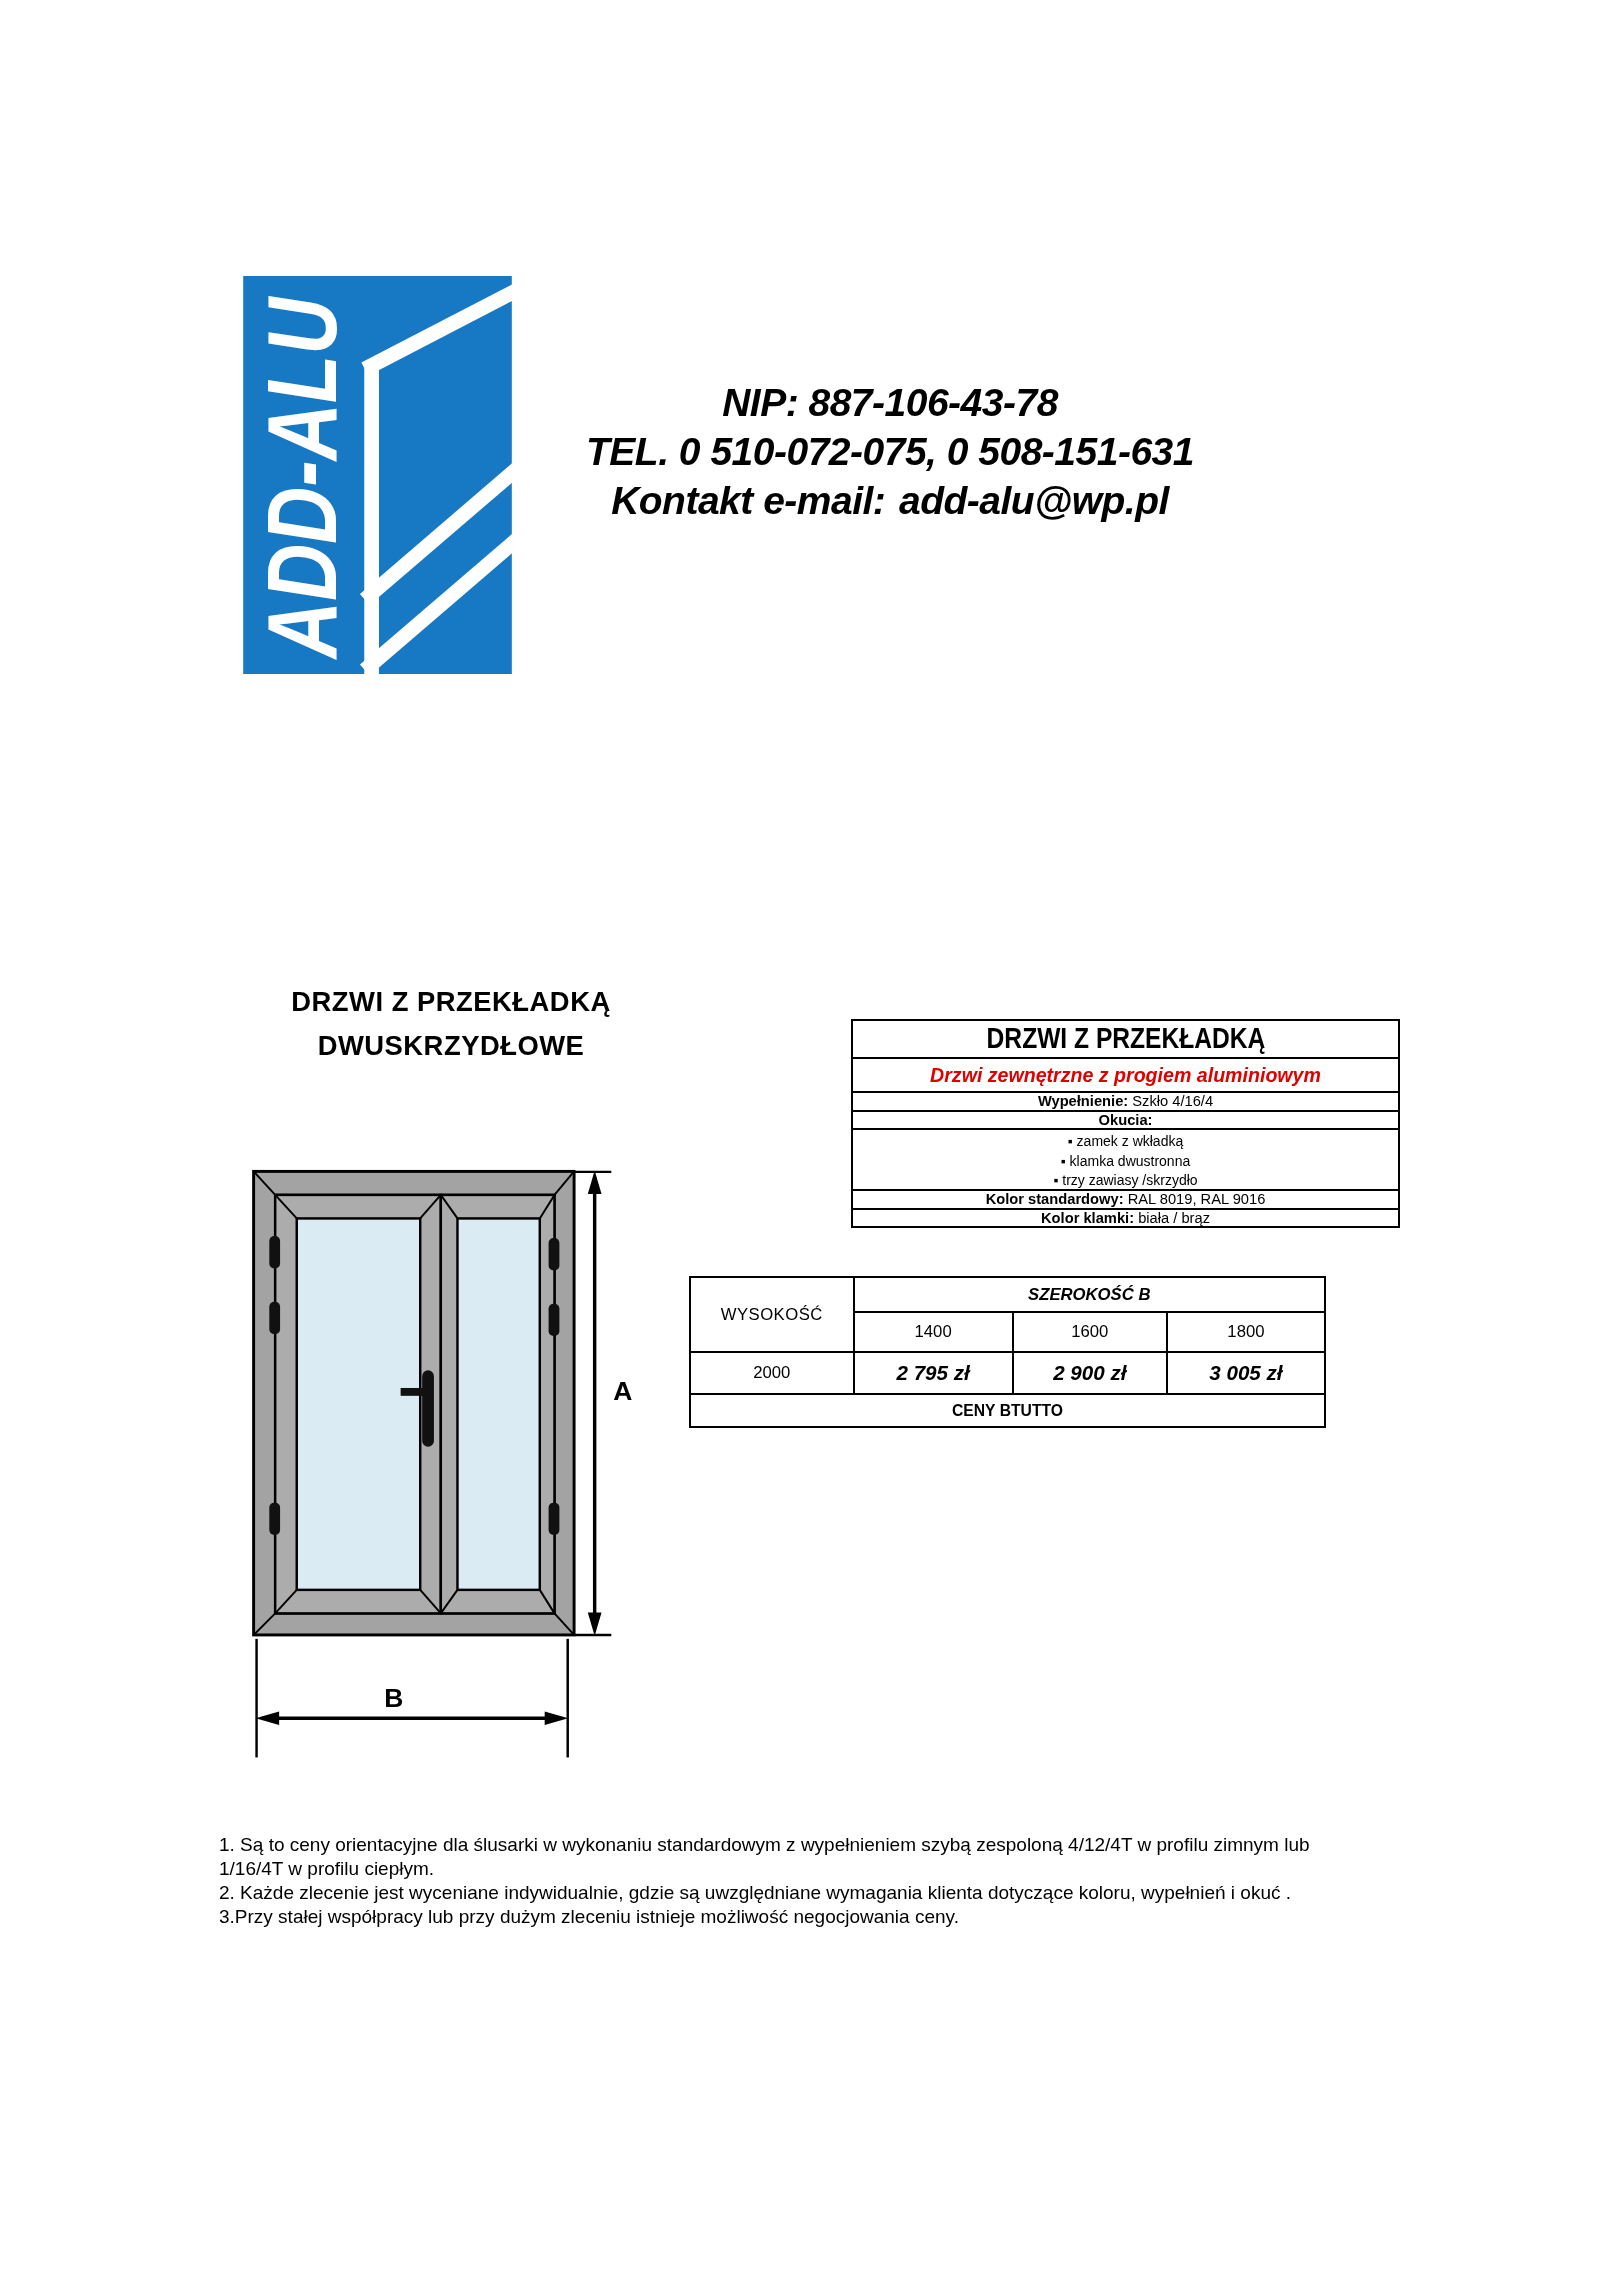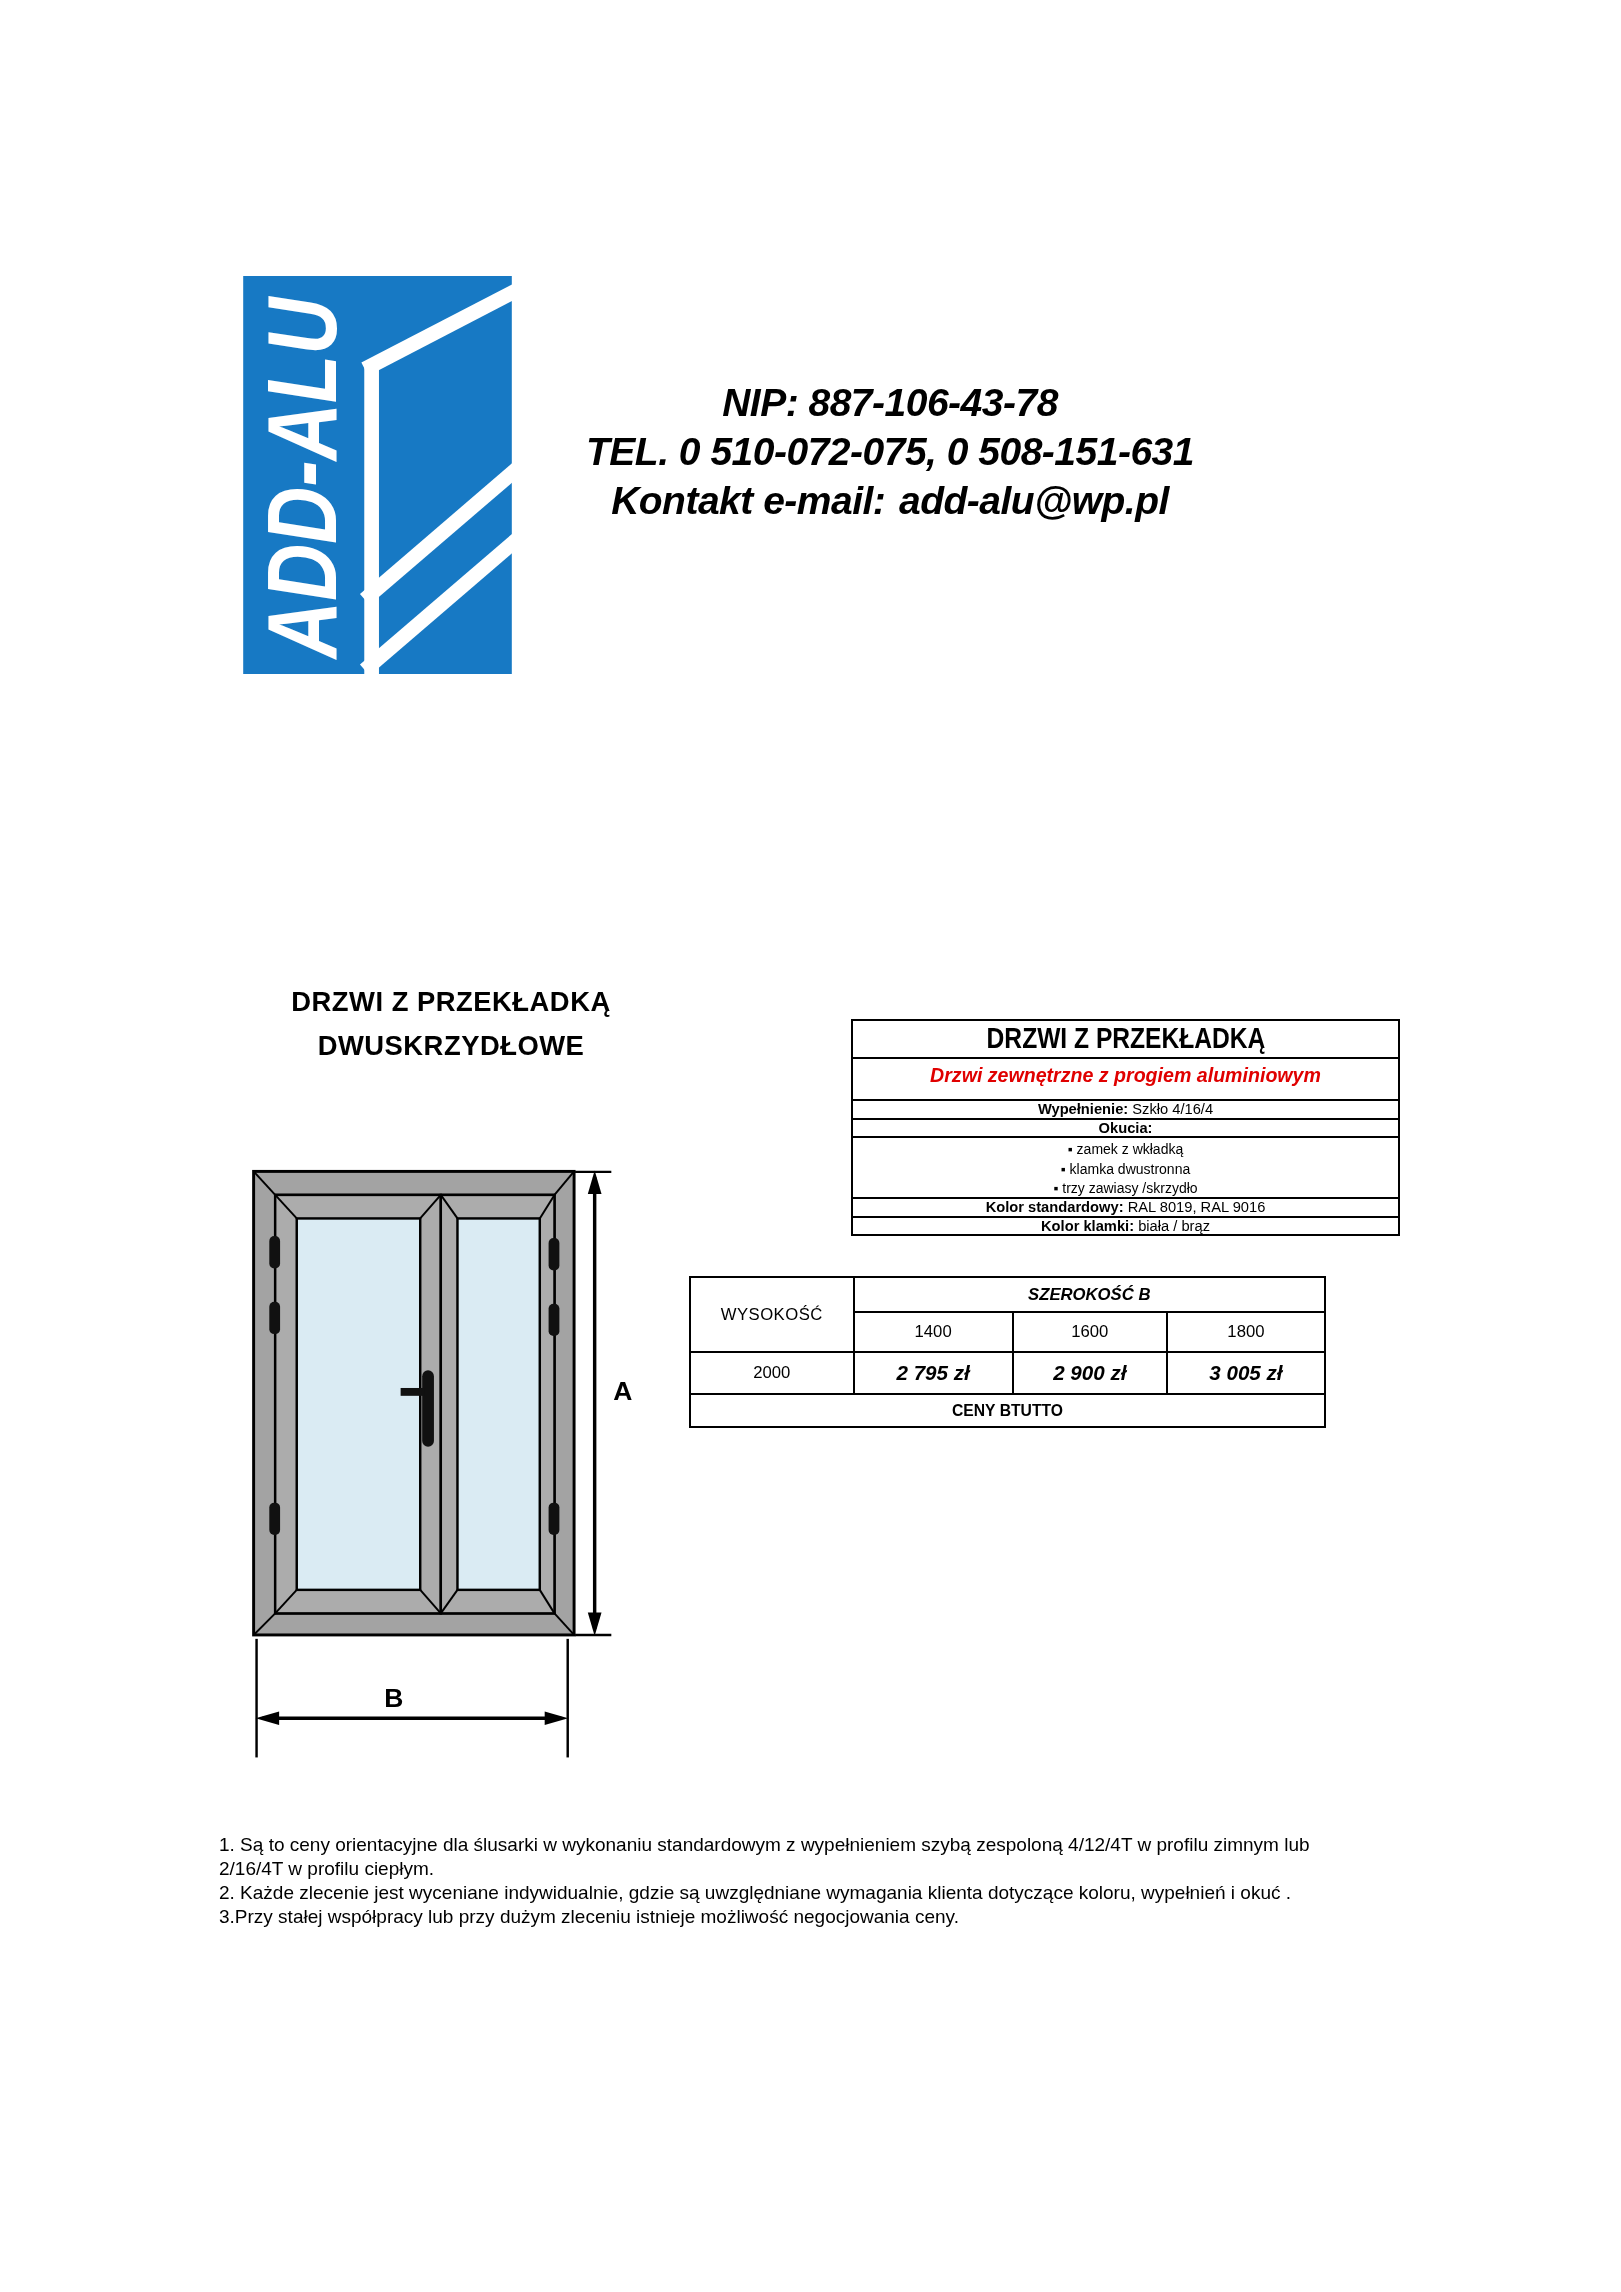--- a/index.html
+++ b/index.html
@@ -25,21 +25,21 @@
   }
   
   .spec-table {
     position:absolute; left:851px; top:1019px; width:549px;
     border:2px solid #000; background:#fff; text-align:center;
   }
   .spec-table .row { border-top:2px solid #000; }
   .spec-table .row:first-child { border-top:none; }
   .st-title { height:36px; line-height:34px; font-weight:bold; font-size:30px; white-space:nowrap; }
   .st-title span { display:inline-block; transform:scale(0.82,1); transform-origin:center; }
-  .st-red { height:42px; line-height:32px; color:#E00000; font-weight:bold; font-style:italic; font-size:19.6px; }
+  .st-red { height:34px; line-height:32px; color:#E00000; font-weight:bold; font-style:italic; font-size:19.6px; }
   .st-line { height:18.6px; line-height:16.7px; font-size:14.7px; }
   .st-line .b, .st-bold { font-weight:bold; }
   .st-bullets { height:61px; font-size:14px; padding-top:2px; }
   .st-bullets div { line-height:19.6px; }
   
   .price-table {
     position:absolute; left:689px; top:1276px; width:637px;
     border-collapse:collapse; text-align:center; font-size:16.7px;
   }
   .price-table td { border:2px solid #000; padding:0; }
@@ -194,19 +194,19 @@
       <g fill="#000">
         <polygon points="31,588 55,581 55,595"></polygon>
         <polygon points="350,588 326,581 326,595"></polygon>
       </g>
       <text x="172" y="577" text-anchor="middle" font-size="27" font-weight="bold" font-family="Liberation Sans, sans-serif">B</text>
     </svg>
   </div>
 
   <div class="notes">
     <div>1. Są to ceny orientacyjne dla ślusarki w wykonaniu standardowym z wypełnieniem szybą zespoloną  4/12/4T w profilu zimnym lub</div>
-    <div>2/16/4T w profilu ciepłym.</div>
+    <div>1/16/4T w profilu ciepłym.</div>
     <div>2. Każde zlecenie jest wyceniane indywidualnie, gdzie są uwzględniane wymagania klienta dotyczące koloru, wypełnień i okuć .</div>
     <div>3.Przy stałej współpracy lub przy dużym zleceniu istnieje możliwość negocjowania ceny.</div>
   </div>
 
 </div>
 
 
 </body></html>

